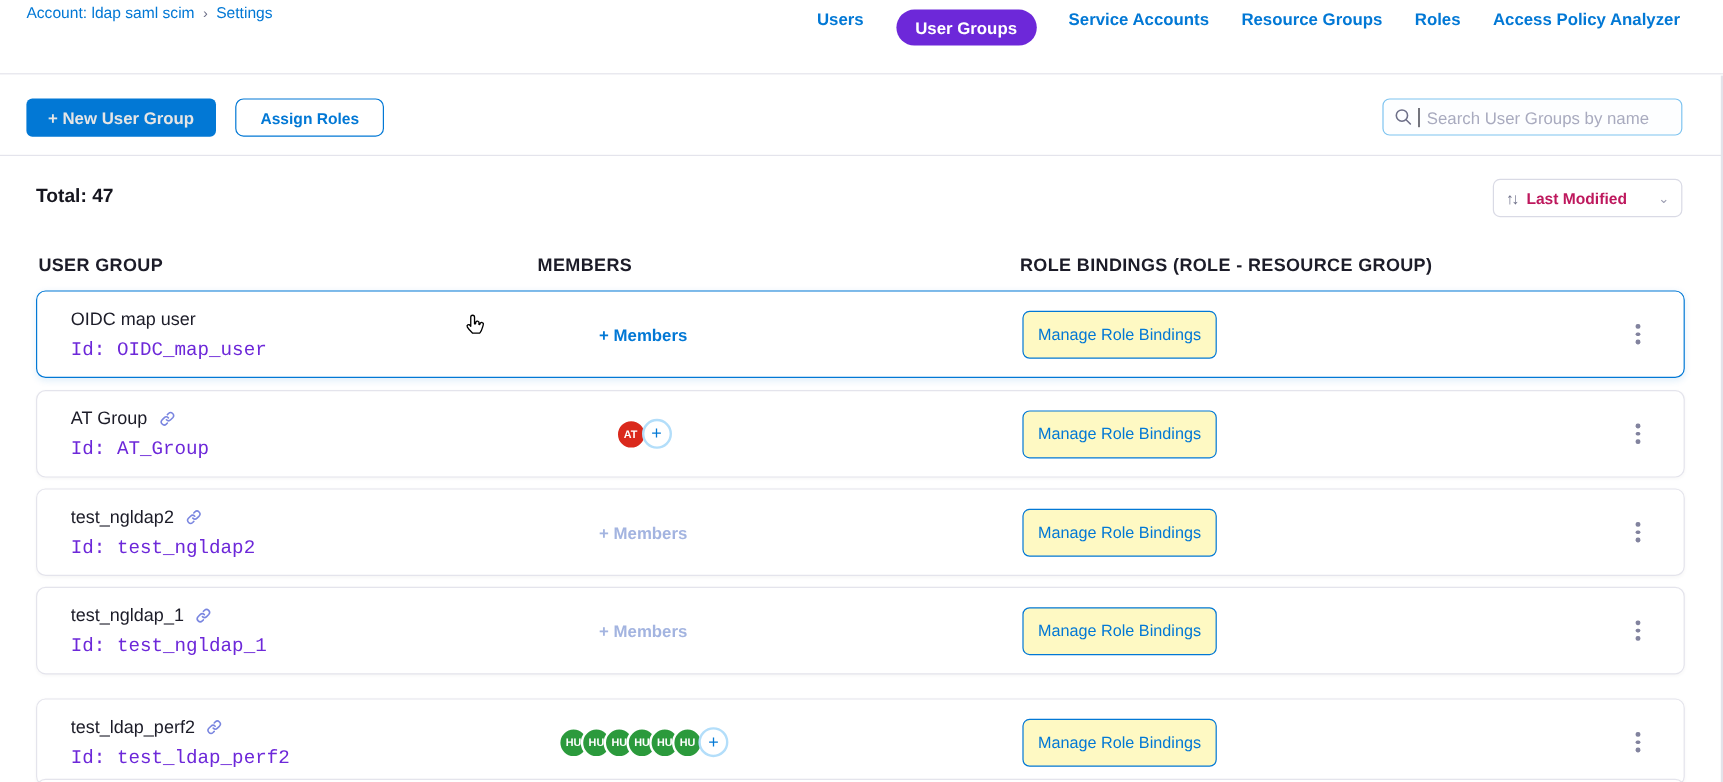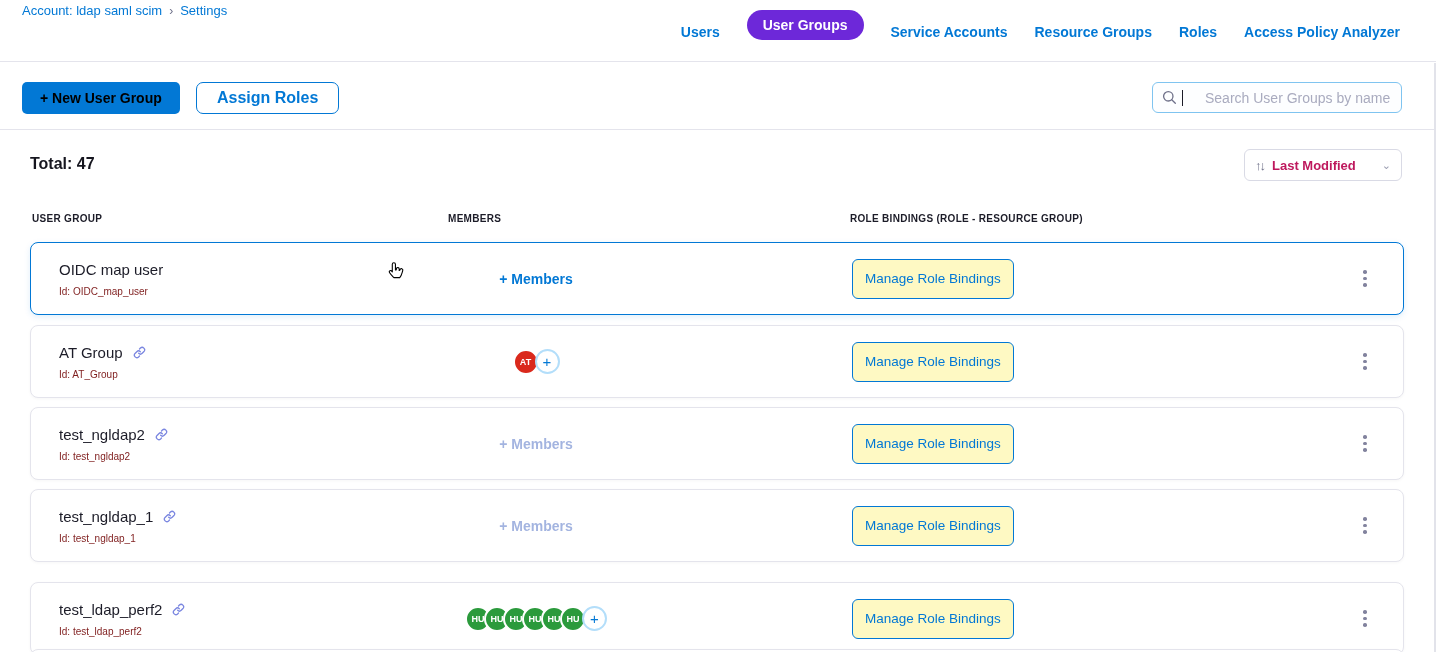--- a/index.html
+++ b/index.html
@@ -10,50 +10,50 @@
     background: #ffffff;
     overflow: hidden;
     color: #1c1c28;
   }
   
   .header { position: absolute; top: 0; left: 0; width: 1436px; height: 62px; background: #fff; border-bottom: 1px solid #e4e4ec; }
   .breadcrumb { position: absolute; top: 3px; left: 22px; font-size: 13px; display: flex; gap: 7px; align-items: center; }
   .breadcrumb a { color: #0278d5; text-decoration: none; cursor: pointer; }
   .breadcrumb .sep { color: #6e7089; font-size: 12px; }
   .page-title { position: absolute; top: 22px; left: 22px; font-size: 20px; font-weight: bold; color: #16161f; letter-spacing: 0.1px; }
-  .nav-tabs { position: absolute; top: 8px; right: 36px; height: 32px; display: flex; align-items: flex-end; gap: 27px; }
+  .nav-tabs { position: absolute; top: 8px; right: 36px; height: 32px; display: flex; align-items: flex-start; gap: 27px; }
   .tab { background: none; border: none; font-family: inherit; font-size: 14px; font-weight: bold; color: #0278d5; cursor: pointer; padding: 0; white-space: nowrap; }
   .tab.active { background: #6d28d9; color: #ffffff; border-radius: 999px; padding: 7px 16px; }
   
   .toolbar { position: absolute; top: 63px; left: 0; width: 1436px; height: 67px; background: #fff; border-bottom: 1px solid #e4e4ec; }
-  .btn-primary { position: absolute; top: 19px; left: 22px; height: 32px; padding: 0 18px; background: #0278d5; color: #000000; border: none; border-radius: 5px; font-family: inherit; font-size: 14px; font-weight: bold; cursor: pointer; }
-  .btn-secondary { position: absolute; top: 19px; left: 196px; height: 32px; padding: 0 20px; background: #fff; color: #0278d5; border: 1.5px solid #0278d5; border-radius: 7px; font-family: inherit; font-size: 16px; font-weight: bold; cursor: pointer; }
+  .btn-primary { position: absolute; top: 19px; left: 22px; height: 32px; padding: 0 18px; background: #0278d5; color: #e5e5e5; border: none; border-radius: 5px; font-family: inherit; font-size: 14px; font-weight: bold; cursor: pointer; }
+  .btn-secondary { position: absolute; top: 19px; left: 196px; height: 32px; padding: 0 20px; background: #fff; color: #0278d5; border: 1.5px solid #0278d5; border-radius: 7px; font-family: inherit; font-size: 13px; font-weight: bold; cursor: pointer; }
   .search-wrap { position: absolute; top: 19px; left: 1152px; width: 250px; height: 31px; border: 1.5px solid #7fc4f0; border-radius: 6px; background: #fdfeff; display: flex; align-items: center; padding-left: 9px; }
   .search-wrap svg { flex: 0 0 auto; }
-  .search-input { border: none; outline: none; background: transparent; font-family: inherit; font-size: 14px; color: #1c1c28; width: 200px; margin-left: 22px; }
+  .search-input { border: none; outline: none; background: transparent; font-family: inherit; font-size: 14px; color: #1c1c28; width: 200px; margin-left: 6px; }
   .search-input::placeholder { color: #a9abbf; }
   .caret { width: 1px; height: 16px; background: #1c1c28; margin-left: 5px; }
   
   .total-label { position: absolute; top: 155px; left: 30px; font-size: 16px; font-weight: bold; color: #16161f; }
   .sort-select { position: absolute; top: 149px; left: 1244px; width: 158px; height: 32px; background: #fff; border: 1px solid #d9dae5; border-radius: 6px; display: flex; align-items: center; padding: 0 10px; gap: 8px; cursor: pointer; }
   .sort-arrows { color: #6e7089; font-size: 13px; letter-spacing: -2px; }
   .sort-label { font-size: 13px; font-weight: bold; color: #be185d; flex: 1; }
   .sort-chevron { color: #9a9cb0; font-size: 11px; }
-  .col-header { position: absolute; top: 213px; font-size: 10px; font-weight: bold; color: #1c1c28; letter-spacing: 0.3px; }
+  .col-header { position: absolute; top: 213px; font-size: 15px; font-weight: bold; color: #1c1c28; letter-spacing: 0.3px; }
   .col-usergroup { left: 32px; }
   .col-members { left: 448px; }
   .col-bindings { left: 850px; }
   
   .row-card { position: absolute; left: 30px; width: 1374px; height: 73px; background: #fff; border: 1px solid #e4e4ec; border-radius: 8px; box-shadow: 0 1px 3px rgba(40,41,61,0.04); cursor: pointer; }
   .row-card.selected { border: 1.5px solid #0278d5; box-shadow: 0 2px 6px rgba(2,120,213,0.12); }
   .cell-name { position: absolute; left: 28px; top: 50%; transform: translateY(-50%); }
   .name-line { display: flex; align-items: center; gap: 10px; }
   .group-name { font-size: 15px; color: #1c1c28; }
   .link-icon { display: inline-flex; cursor: pointer; }
-  .group-id { margin-top: 8px; font-size: 10px; color: #7f1d1d; }
+  .group-id { margin-top: 8px; font-size: 16px; color: #6d28d9; font-family: Liberation Mono, monospace; }
   .cell-members { position: absolute; left: 420px; width: 170px; height: 100%; display: flex; align-items: center; justify-content: center; }
   .members-link { font-size: 14px; font-weight: bold; color: #0278d5; cursor: pointer; white-space: nowrap; }
   .members-link.disabled { color: #a3b4e0; }
   .avatar-stack { display: flex; align-items: center; }
   .avatar { width: 26px; height: 26px; border-radius: 50%; border: 2px solid #fff; display: flex; align-items: center; justify-content: center; color: #fff; font-size: 9px; font-weight: bold; margin-left: -7px; cursor: pointer; }
   .avatar:first-child { margin-left: 0; }
   .avatar-plus { width: 25px; height: 25px; border-radius: 50%; background: #fff; border: 2px solid #b3defa; color: #0278d5; font-size: 15px; display: flex; align-items: center; justify-content: center; margin-left: -4px; cursor: pointer; }
   .cell-bindings { position: absolute; left: 821px; top: 50%; transform: translateY(-50%); }
   .manage-btn { height: 40px; padding: 0 12px; background: #fef9c3; border: 1.3px solid #0278d5; border-radius: 6px; color: #0278d5; font-family: inherit; font-size: 13.5px; font-weight: normal; cursor: pointer; white-space: nowrap; }
   .kebab { position: absolute; left: 1322px; top: 50%; transform: translateY(-50%); width: 24px; height: 30px; background: none; border: none; display: flex; flex-direction: column; align-items: center; justify-content: center; gap: 3px; cursor: pointer; }

